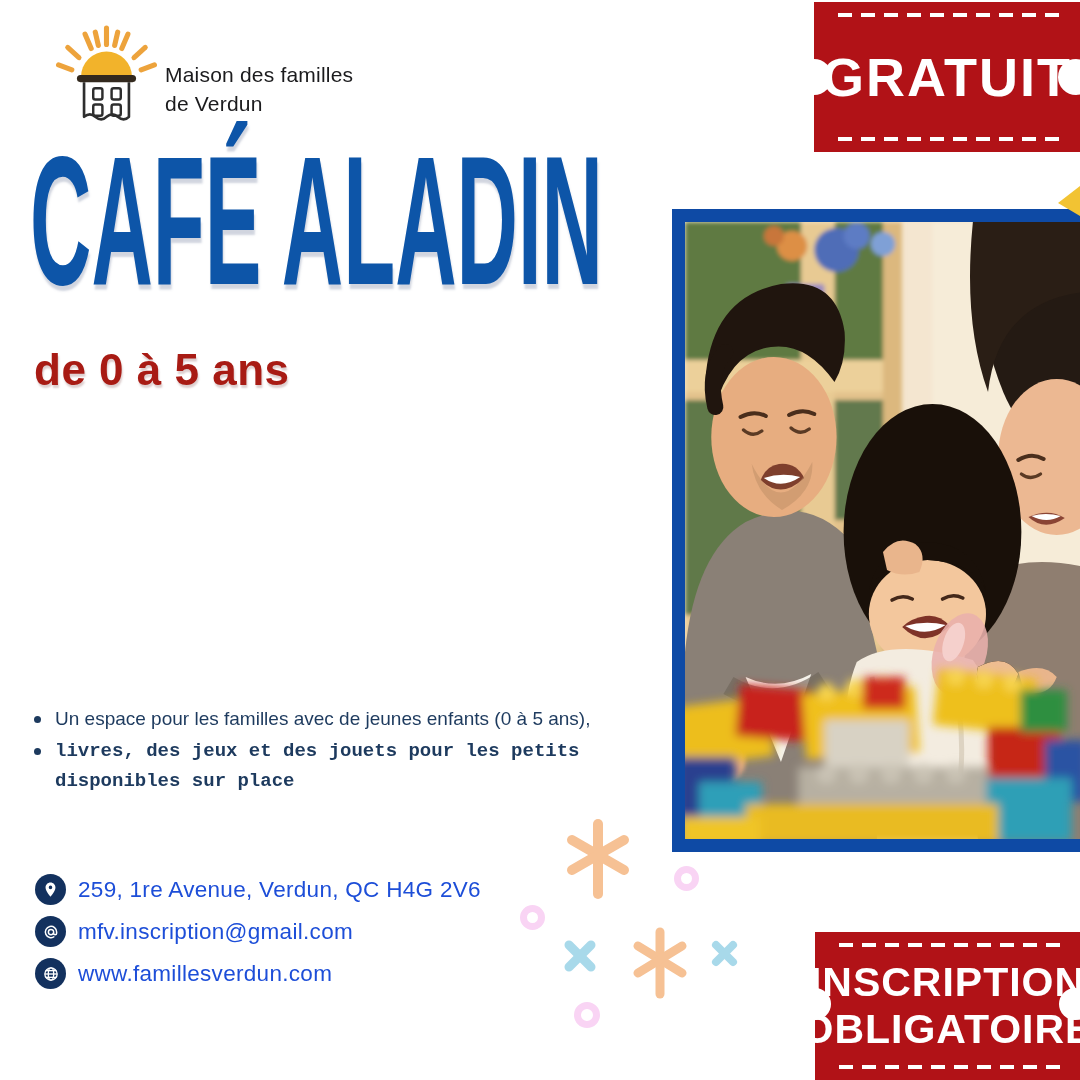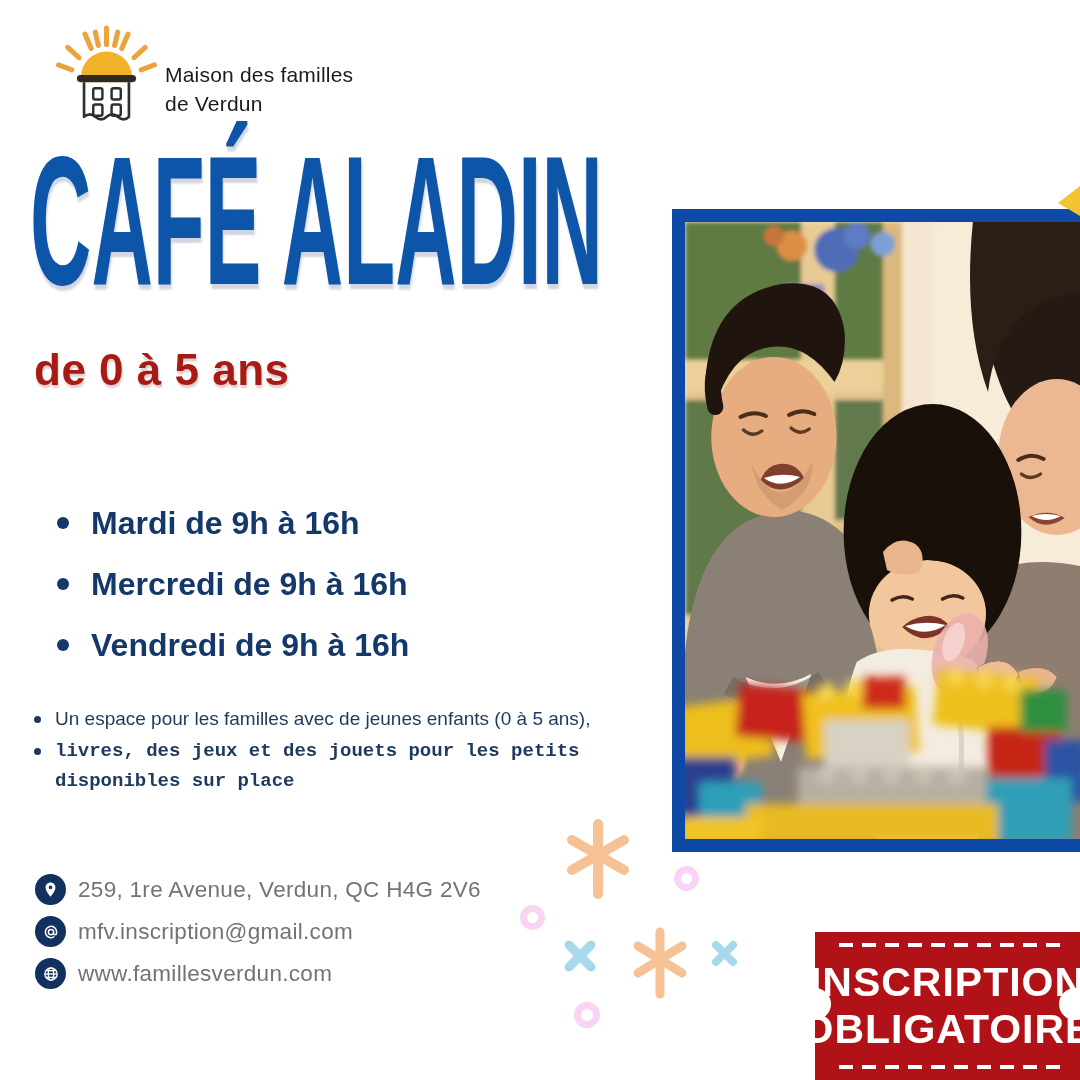--- a/index.html
+++ b/index.html
@@ -45,21 +45,21 @@
   
   .details{position:absolute; left:34px; top:704px; width:620px;}
   .det-row{display:flex; font-size:19px; color:#1d3a5e; line-height:30px; margin-bottom:2px;}
   .det-row .sdot{width:7px; height:7px; border-radius:50%; background:#1d3a5e; margin:12px 14px 0 0; flex:0 0 auto;}
   .det-bold{font-weight:bold;font-family:Liberation Mono, monospace;}
   
   .contact{position:absolute; left:35px; top:874px; display:flex; flex-direction:column; gap:11px;}
   .c-row{display:flex; align-items:center; gap:12px;}
   .c-icon{width:31px; height:31px; border-radius:50%; background:#13315e;
     display:flex; align-items:center; justify-content:center; flex:0 0 auto;}
-  .c-text{font-size:22.5px; color:#737373; letter-spacing:.3px;}
+  .c-text{font-size:22.5px; color:#1d4ed8; letter-spacing:.3px;}
   
   .photo-frame{position:absolute; left:672px; top:209px; width:412px; height:643px; background:#0e4aa5;}
   .photo-inner{position:absolute; left:13px; top:13px; width:399px; height:617px; overflow:hidden; background:#f4e6d0;}
   .photo-inner svg{display:block; width:100%; height:100%;}
   
   .deco{position:absolute;}
   .donut{border-radius:50%; background:transparent; border:7px solid #f9d4f4; box-sizing:border-box;}
 </style>
 </head>
 <body>
@@ -86,38 +86,31 @@
       <rect x="57" y="63" width="9" height="11" rx="2"></rect>
       <rect x="39" y="79" width="9" height="11" rx="2"></rect>
       <rect x="57" y="79" width="9" height="11" rx="2"></rect>
     </g>
   </svg>
   <div class="brand">
     <div>Maison des familles</div>
     <div>de Verdun</div>
   </div>
 
+  <div class="ticket ticket-free">
+    <div class="dashline" style="top:11px;"></div>
+    <div class="dashline" style="top:135px;"></div>
+    <div class="notch" style="left:-18px; top:57px; width:36px; height:36px;"></div>
+    <div class="notch" style="left:244px; top:57px; width:36px; height:36px;"></div>
+    <span>GRATUIT</span>
+  </div>
 
   <div class="title">CAFÉ ALADIN</div>
   <div class="subtitle">de 0 à 5 ans</div>
 
-  <div class="schedule">
-    <div class="sched-row">
-      <span class="dot"></span>
-      <span>Mardi de 9h à 16h</span>
-    </div>
-    <div class="sched-row">
-      <span class="dot"></span>
-      <span>Mercredi de 9h à 16h</span>
-    </div>
-    <div class="sched-row">
-      <span class="dot"></span>
-      <span>Vendredi de 9h à 16h</span>
-    </div>
-  </div>
 
   <div class="details">
     <div class="det-row">
       <span class="sdot"></span>
       <span>Un espace pour les familles avec de jeunes enfants (0 à 5 ans),</span>
     </div>
     <div class="det-row">
       <span class="sdot"></span>
       <span class="det-bold">livres, des jeux et des jouets pour les petits disponibles sur place</span>
     </div>

